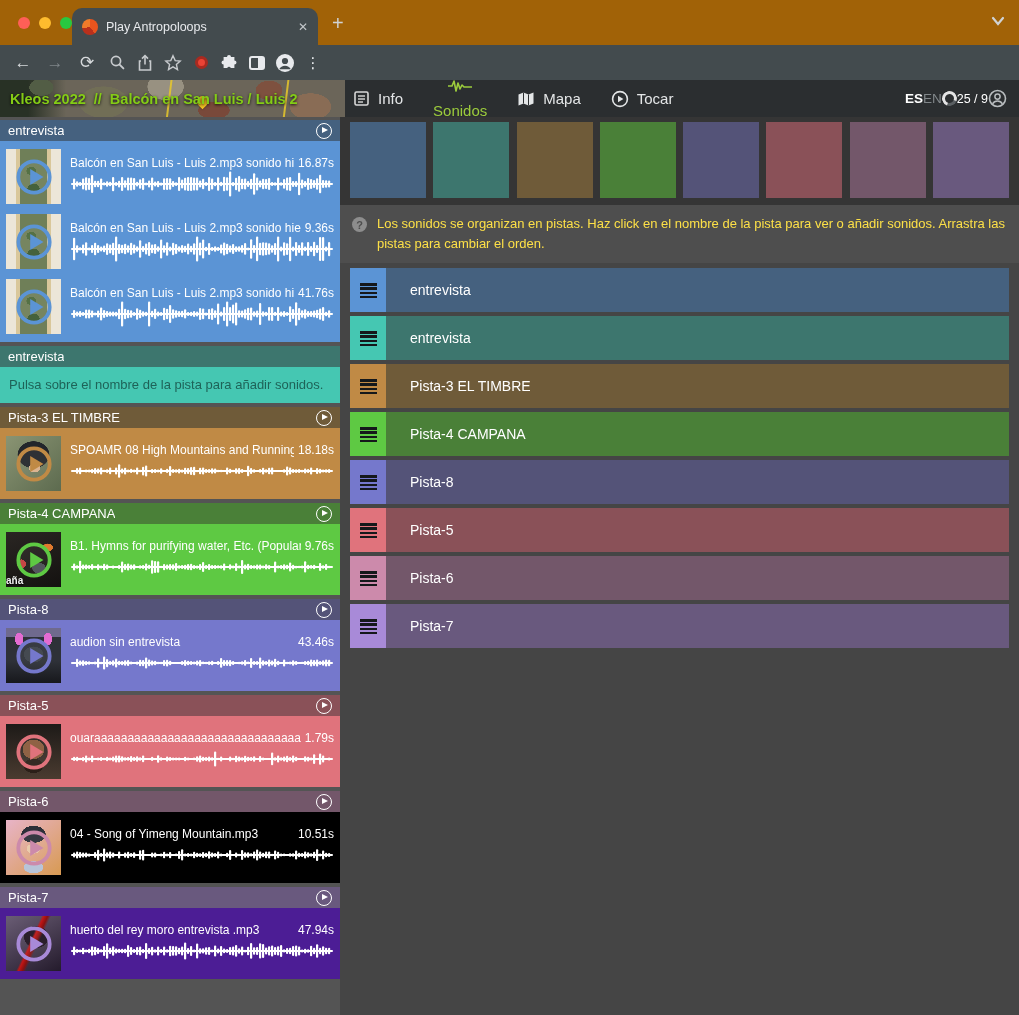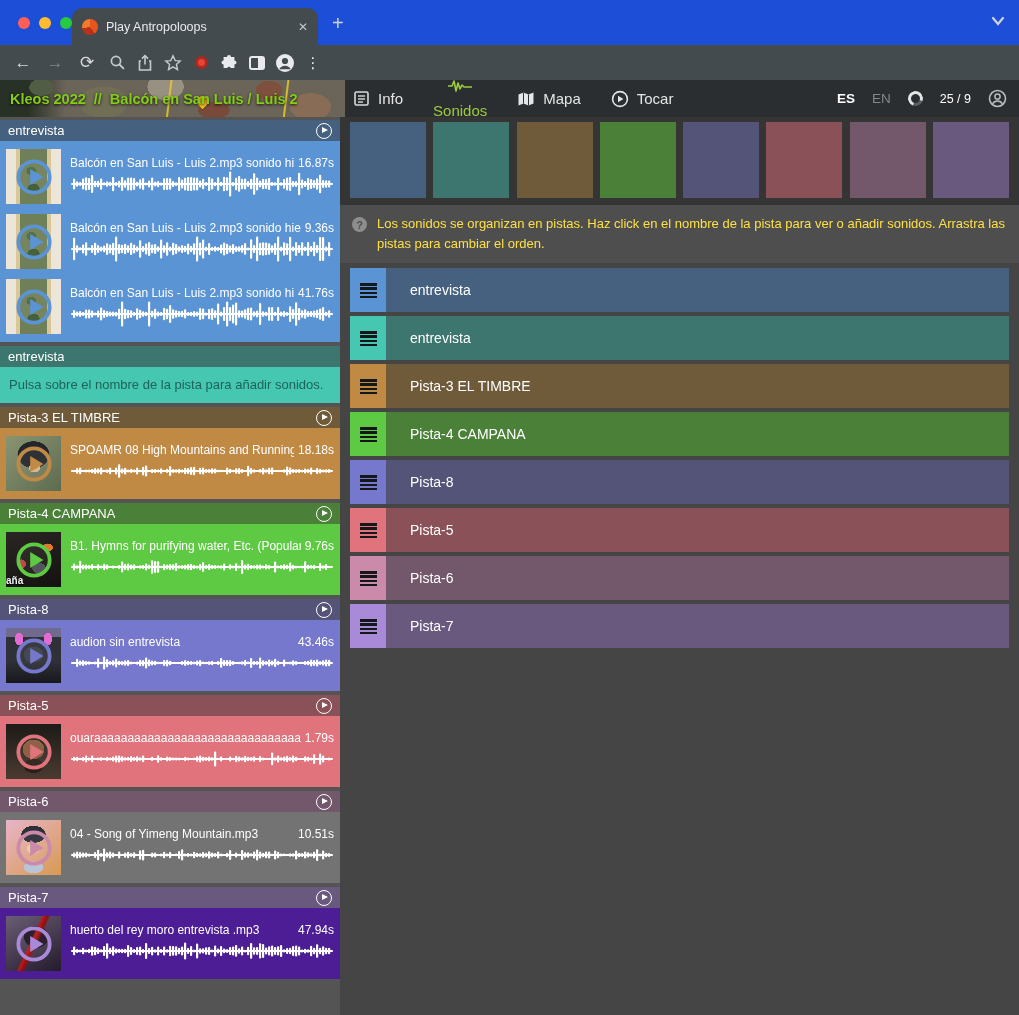--- a/index.html
+++ b/index.html
@@ -1,20 +1,20 @@
 <!DOCTYPE html>
 <html><head>
 <meta charset="utf-8">
 <style>
   * { box-sizing: border-box; margin: 0; padding: 0; }
   html,body { width:1019px; height:1015px; overflow:hidden; background:#454545;
               font-family:"Liberation Sans","DejaVu Sans",sans-serif; }
 
   
-  .titlebar { position:relative; height:45px; background:#1d4ed8; }
+  .titlebar { position:relative; height:45px; background:#a16207; }
   .traffic { position:absolute; left:18px; top:17px; display:flex; gap:9px; }
   .light { width:12px; height:12px; border-radius:50%; }
   .light.red{background:#ff5f57}.light.yellow{background:#febc2e}.light.green{background:#28c840}
   .tab { position:absolute; left:72px; top:8px; width:246px; height:37px; background:#434b4e;
          border-radius:10px 10px 0 0; display:flex; align-items:center; padding:0 10px; gap:8px; }
   .favicon { width:16px; height:16px; border-radius:50%;
              background:conic-gradient(#e8541e 0 40%, #b9301c 40% 72%, #f07b2a 72% 100%); }
   .tab-title { flex:1; color:#e8eaed; font-size:12.5px; white-space:nowrap; overflow:hidden; }
   .tab-close { color:#c3c7ca; font-size:12px; cursor:default; }
   .newtab { position:absolute; left:332px; top:13px; color:#d0d3d5; font-size:20px; line-height:20px; }
@@ -49,21 +49,21 @@
   .map-poly { position:absolute; left:168px; top:-14px; width:118px; height:76px;
               border:2px solid #e8c82a; transform:rotate(7deg); opacity:.85; }
   .map-pin { position:absolute; left:197px; top:16px; width:11px; height:11px; background:#f2c322;
              border-radius:50% 50% 50% 0; transform:rotate(-45deg); box-shadow:0 0 2px rgba(0,0,0,.5); }
   .banner-text { position:relative; z-index:2; height:100%; display:flex; align-items:center; gap:8px;
                  padding:6px 10px; color:#84cc16; font-size:14.5px; font-weight:600;
                  text-shadow:0 1px 3px rgba(0,0,0,.85); white-space:nowrap; }
   .app-nav { display:flex; align-items:center; gap:30px; padding-left:8px; }
   .nav-item { display:flex; align-items:center; gap:8px; color:#e4e6e7; font-size:15px; }
   .nav-item.active { color:#9ccc3c;flex-direction:column; }
-  .header-right { margin-left:auto; display:flex; align-items:center; gap:17px; padding-right:12px; }
+  .header-right { margin-left:auto; display:flex; align-items:center; gap:0; padding-right:12px; }
   .lang { font-size:13.5px; }
   .lang.active { color:#fff; font-weight:600; }
   .lang.inactive { color:#81878a; }
   .spinner { width:15px; height:15px; border-radius:50%; border:3px solid #e4e4e4;
              border-bottom-color:#5a5f62; transform:rotate(-25deg); }
   .counter { color:#fff; font-size:12.5px; }
 
   
   .content { display:flex; height:898px; }
 
@@ -1037,21 +1037,21 @@
               </svg>
     </div>
   </div>
         </div>
   </section>
       <section class="group">
     <header class="group-header" style="background: rgb(115, 87, 106);">
       <span class="group-name">Pista-6</span>
       <span class="play-circle"></span>
     </header>
-    <div class="group-body" style="background: #737373;">
+    <div class="group-body" style="background: #000000;">
           <div class="clip">
     <div class="thumb thumb-anime-scarf">
       <svg class="play-overlay" viewBox="0 0 40 40" style="color: rgb(204, 138, 171);">
         <circle cx="20" cy="20" r="16.5" fill="rgba(255,255,255,0.05)" stroke="currentColor" stroke-width="4"></circle>
         <polygon points="16,11.5 30,20 16,28.5" fill="currentColor"></polygon>
       </svg>
 
     </div>
     <div class="clip-right">
       <div class="clip-meta">

